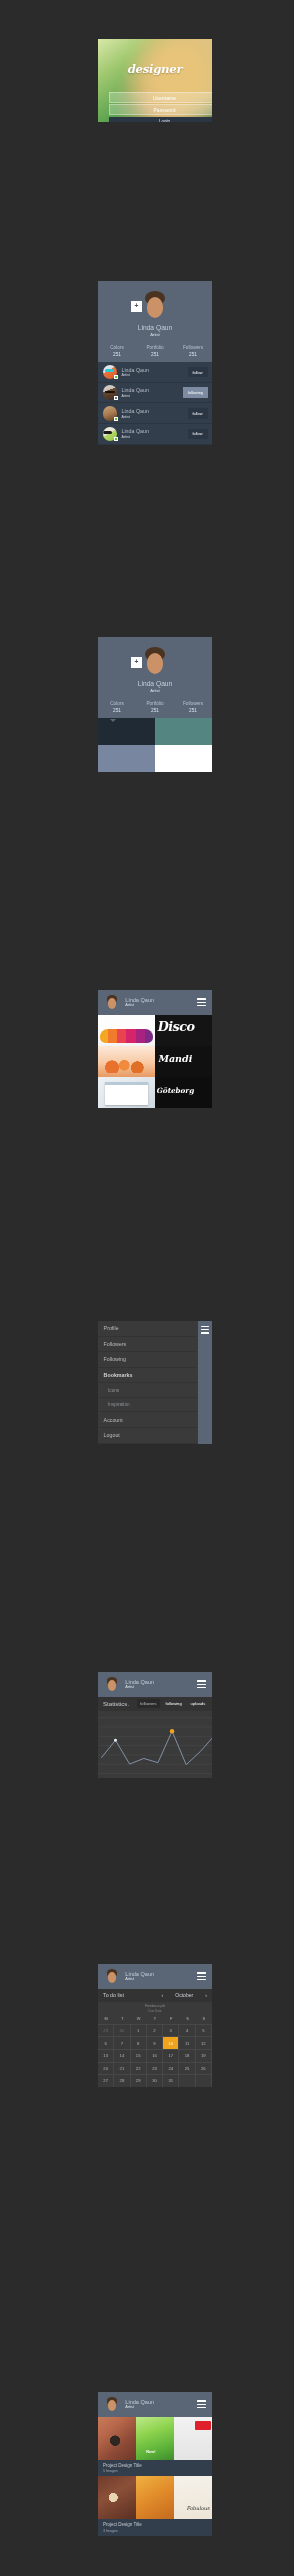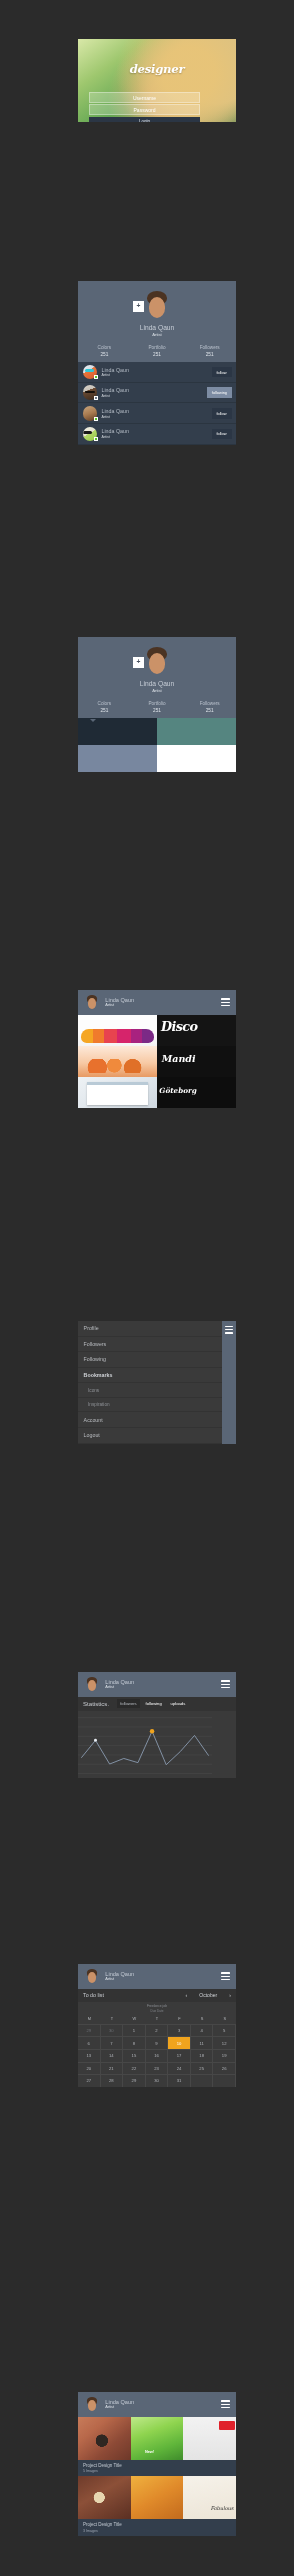--- a/index.html
+++ b/index.html
@@ -2,21 +2,21 @@
 <html style="font-size:9px"><head>
 <meta charset="utf-8">
 <style>
   * { box-sizing: border-box; margin:0; padding:0; }
   html,body { background:#2b2b2b; }
   body {
     width:295px; height:2576px; position:relative;
     font-family:"Liberation Sans", sans-serif;
     overflow:hidden;
   }
-  .screen { position:absolute; left:78px; width:158px; overflow:hidden; }
+  .screen { position:absolute; left:98px; width:114px; overflow:hidden; }
 
   
   .topbar { background:#5a6676; height:24.5px; display:flex; align-items:center; padding:0 5.6px; }
   .topbar .av { width:16.7px; height:16.7px; border-radius:50%; overflow:hidden; flex:none; position:relative; }
   .topbar .meta { margin-left:5px; flex:1; line-height:1.1; }
   .topbar .nm { color:#c3cad4; font-size:5.6px; }
   .topbar .rl { color:#dde2e8; font-size:3.9px; margin-top:0.6px; }
   .burger { width:9.5px; flex:none; }
   .burger i { display:block; height:1.4px; background:#fff; margin-bottom:1.7px; border-radius:0.6px; }
   .burger i:last-child { margin-bottom:0; }

